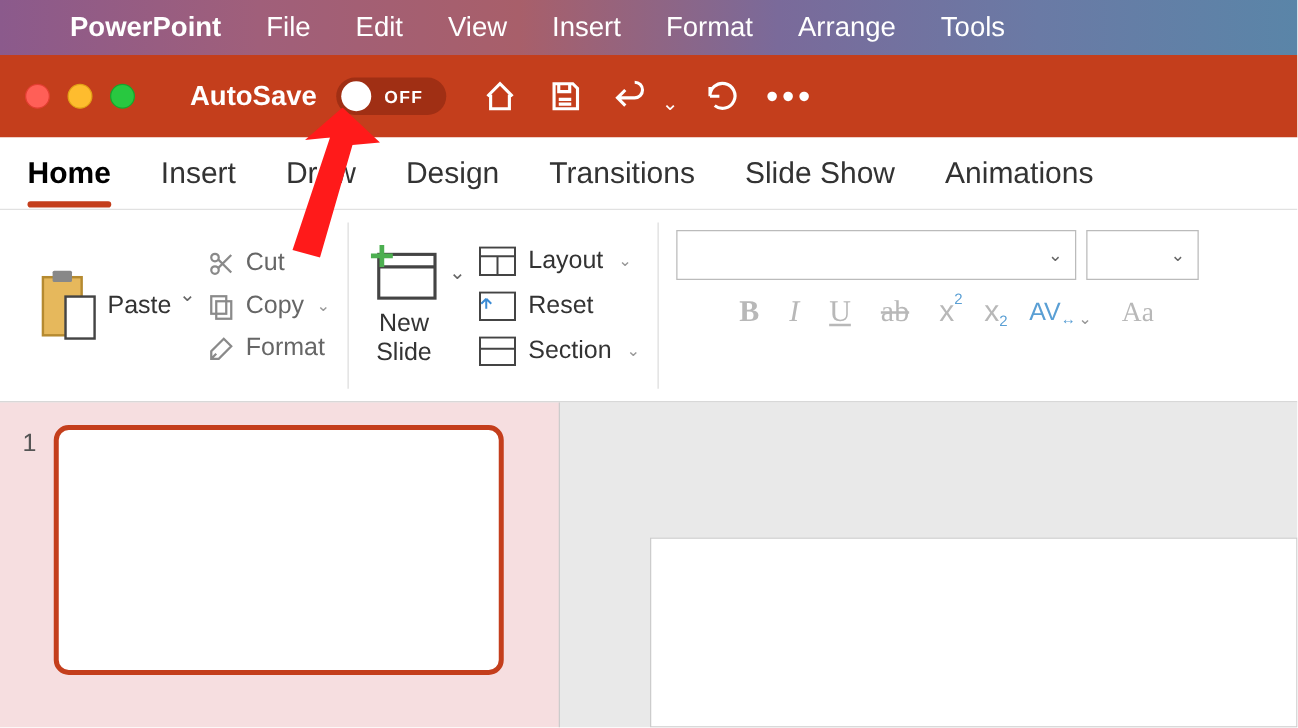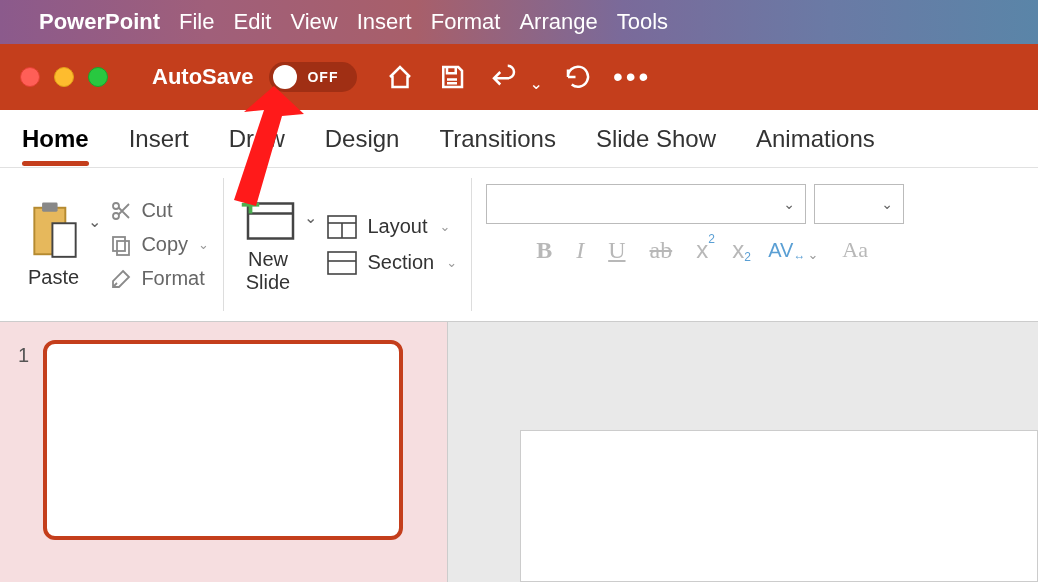--- a/index.html
+++ b/index.html
@@ -5,21 +5,21 @@
     * { margin: 0; padding: 0; box-sizing: border-box; font-family: -apple-system, "Segoe UI", sans-serif; }
     body { width: 1038px; height: 582px; overflow: hidden; background: #fff; }
     
     
     .mac-menubar {
       height: 44px;
       background: linear-gradient(90deg, #8b5a8c 0%, #a05f7a 20%, #a85f6a 40%, #7a6a9a 60%, #6a7aa5 80%, #5a85a8 100%);
       display: flex;
       align-items: center;
       padding: 0 20px;
-      gap: 19px;
+      gap: 36px;
       color: #fff;
       font-size: 22px;
     }
     .apple-logo { font-size: 26px; }
     .mac-menubar .app-name { font-weight: 700; }
     .mac-menubar .menu-item { font-weight: 400; cursor: default; }
     
     
     .titlebar {
       height: 66px;
@@ -73,21 +73,21 @@
       height: 154px;
       background: #fff;
       display: flex;
       align-items: stretch;
       padding: 10px 14px;
       border-bottom: 1px solid #ccc;
     }
     .ribbon-group { display: flex; align-items: center; padding: 0 14px; border-right: 1px solid #ddd; }
     .ribbon-group:last-child { border-right: none; }
     
-    .paste-block { display: flex; flex-direction: column; align-items: flex-start; gap: 4px; }
+    .paste-block { display: flex; flex-direction: row; align-items: center; gap: 4px; }
     .big-btn-label { font-size: 20px; color: #333; }
     .big-btn-caret { display: flex; align-items: flex-start; }
     .caret-down { font-size: 16px; color: #666; margin-left: 6px; margin-top: 12px; }
     
     .clipboard-small { display: flex; flex-direction: column; gap: 10px; margin-left: 8px; }
     .small-btn { display: flex; align-items: center; gap: 8px; color: #666; font-size: 20px; }
     .small-btn svg { width: 24px; height: 24px; stroke: #8a8a8a; fill: none; stroke-width: 1.8; }
     .small-caret { font-size: 13px; color: #999; margin-left: 2px; }
     
     .newslide-block { display: flex; flex-direction: column; align-items: center; gap: 2px; }
@@ -251,20 +251,27 @@
     </div>
     <div class="layout-col">
       <div class="layout-row">
         <svg viewBox="0 0 30 24">
             <rect x="1" y="1" width="28" height="22"></rect>
             <line x1="1" y1="8" x2="29" y2="8"></line>
             <line x1="15" y1="8" x2="15" y2="23"></line>
           </svg>
         <span>Layout</span>
         <span class="small-caret">⌄</span>
+      </div>
+      <div class="layout-row">
+        <svg viewBox="0 0 30 24">
+            <rect x="1" y="1" width="28" height="22"></rect>
+            <path d="M6 6 L2 10 M6 6 L10 10 M6 6 L6 14" stroke="#3a8bd4"></path>
+          </svg>
+        <span>Reset</span>
       </div>
       <div class="layout-row">
         <svg viewBox="0 0 30 24">
             <rect x="1" y="1" width="28" height="22"></rect>
             <line x1="1" y1="10" x2="29" y2="10"></line>
           </svg>
         <span>Section</span>
         <span class="small-caret">⌄</span>
       </div>
     </div>

